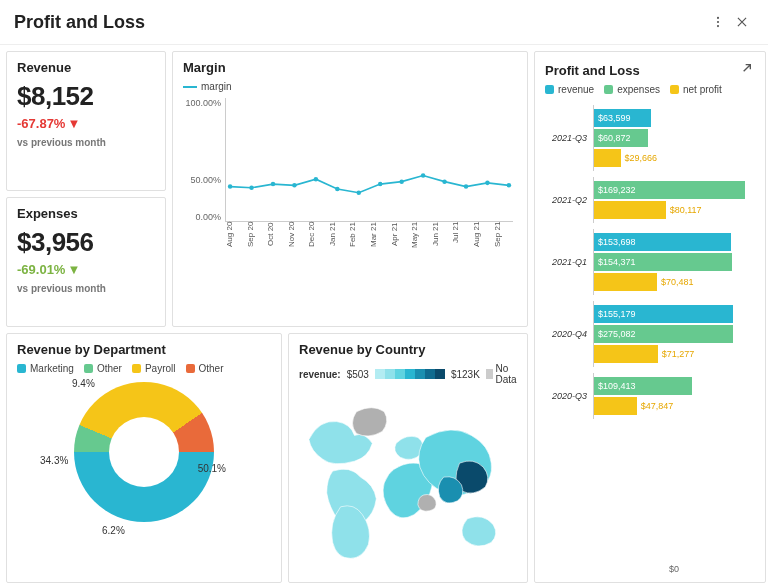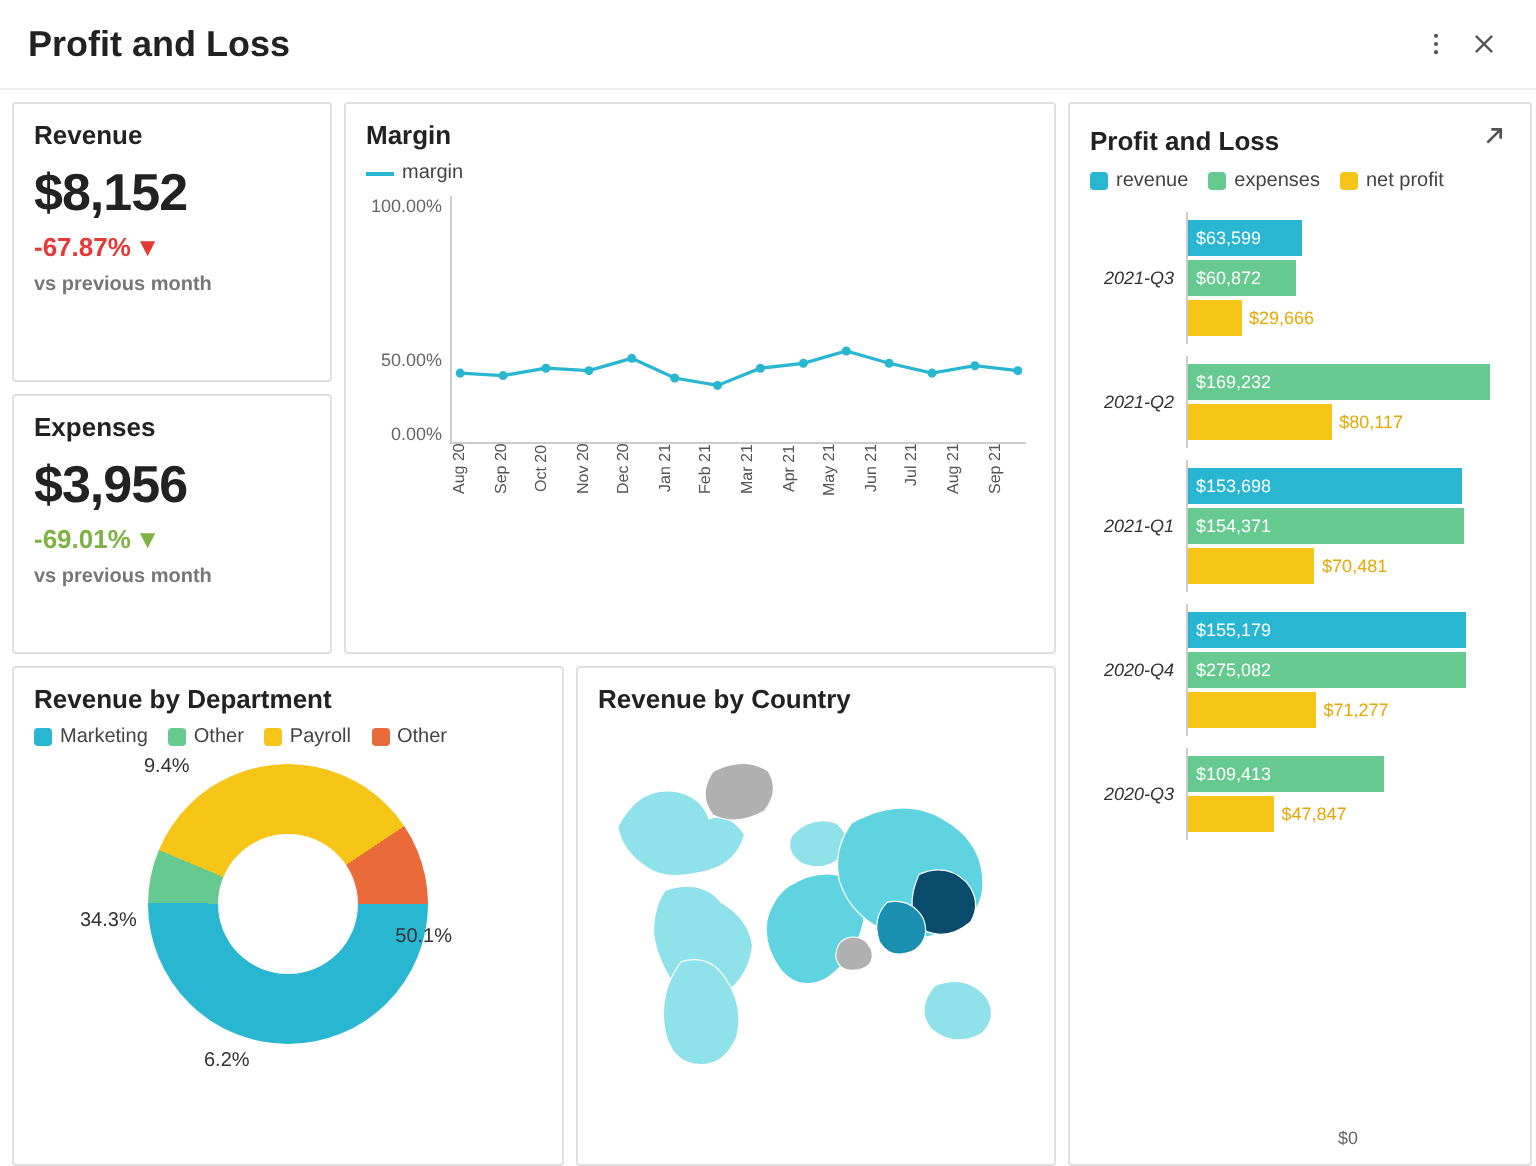--- a/index.html
+++ b/index.html
@@ -170,20 +170,38 @@
           <div class="donut-label" style="right:-12px;top:58%">50.1%</div>
           <div class="donut-label" style="left:28px;bottom:-14px">6.2%</div>
           <div class="donut-label" style="left:-34px;top:52%">34.3%</div>
           <div class="donut-label" style="left:-2px;top:-4px">9.4%</div>
         </div>
     </div>
   </div>
 
   <div class="card" style="grid-column:3; grid-row:3;">
     <div class="card-title">Revenue by Country</div>
+    <div class="map-legend">
+      <b>revenue:</b>
+      <span>$503</span>
+      <span class="ramp">
+        <i style="background:#b3ecf2"></i>
+          <i style="background:#8fe1ea"></i>
+          <i style="background:#5fd3e0"></i>
+          <i style="background:#29b6d1"></i>
+          <i style="background:#1a8fb0"></i>
+          <i style="background:#0f6b8f"></i>
+          <i style="background:#0a4a6b"></i>
+      </span>
+      <span>$123K</span>
+      <span style="display:inline-flex;align-items:center;gap:3px;">
+          <i style="width:10px;height:10px;background:#ccc;display:inline-block"></i>
+          <span>No Data</span>
+        </span>
+    </div>
     <svg class="map-svg" viewBox="0 0 220 170">
       <g fill="#8fe1ea" stroke="#fff" stroke-width="0.6">
         <path d="M10 40 q10 -20 28 -18 q14 2 18 14 q10 -4 18 8 q-4 14 -18 18 q-22 6 -32 -2 q-12 -8 -14 -20 z"></path>
         <path fill="#b0b0b0" d="M58 12 q16 -8 28 0 q6 10 -2 20 q-14 8 -26 2 q-8 -10 0 -22 z"></path>
         <path d="M34 72 q18 -6 28 6 q14 8 16 22 q-2 16 -14 24 q-14 10 -24 -2 q-10 -14 -12 -28 q0 -14 6 -22 z"></path>
         <path d="M42 108 q14 -4 22 8 q10 14 6 30 q-6 14 -18 14 q-14 0 -18 -16 q-4 -20 8 -36 z"></path>
         <path d="M98 44 q10 -10 22 -6 q8 6 4 16 q-10 10 -22 4 q-8 -6 -4 -14 z"></path>
         <path fill="#5fd3e0" d="M96 70 q16 -10 30 -4 q10 8 8 22 q-4 18 -18 28 q-14 8 -24 -4 q-10 -14 -6 -28 q4 -10 10 -14 z"></path>
         <path fill="#5fd3e0" d="M128 38 q26 -14 46 -2 q18 10 20 28 q2 16 -10 24 q-18 12 -36 6 q-20 -8 -26 -26 q-4 -16 6 -30 z"></path>
         <path fill="#0a4a6b" d="M162 64 q14 -6 24 4 q8 10 2 20 q-12 10 -24 4 q-10 -10 -2 -28 z"></path>

